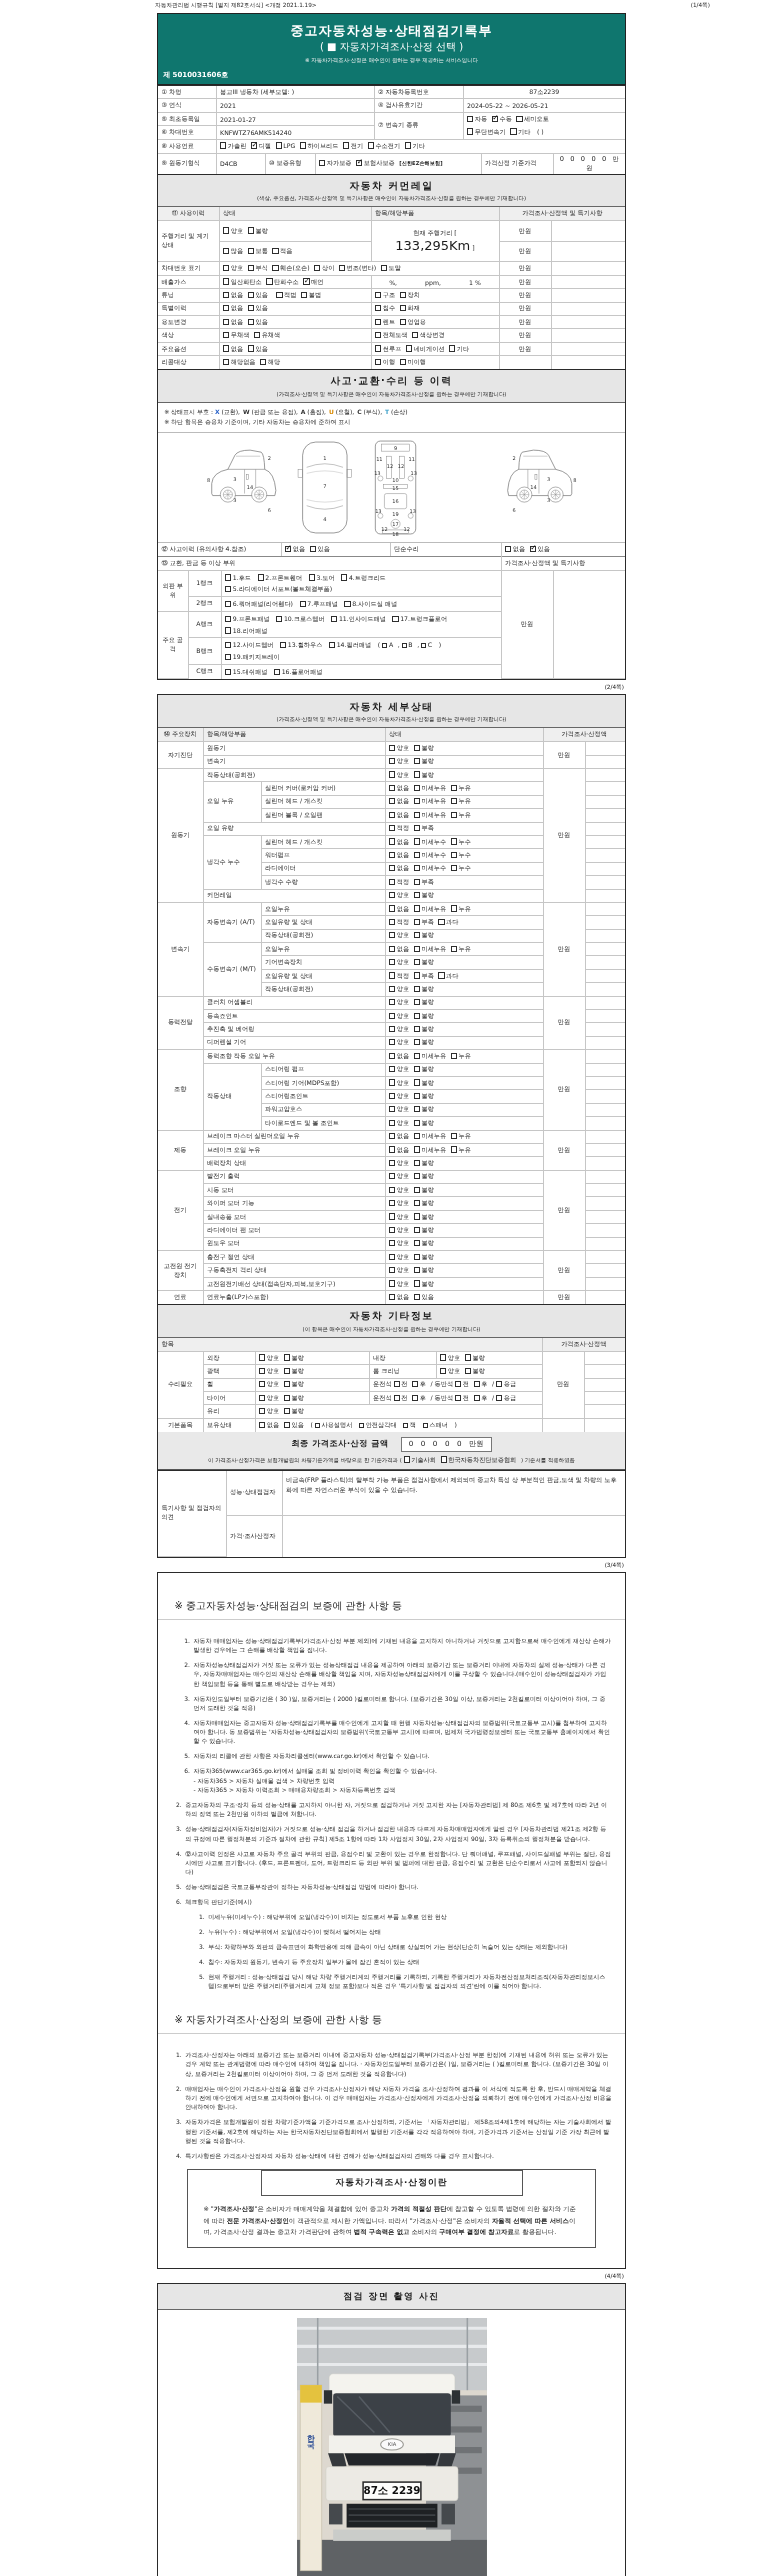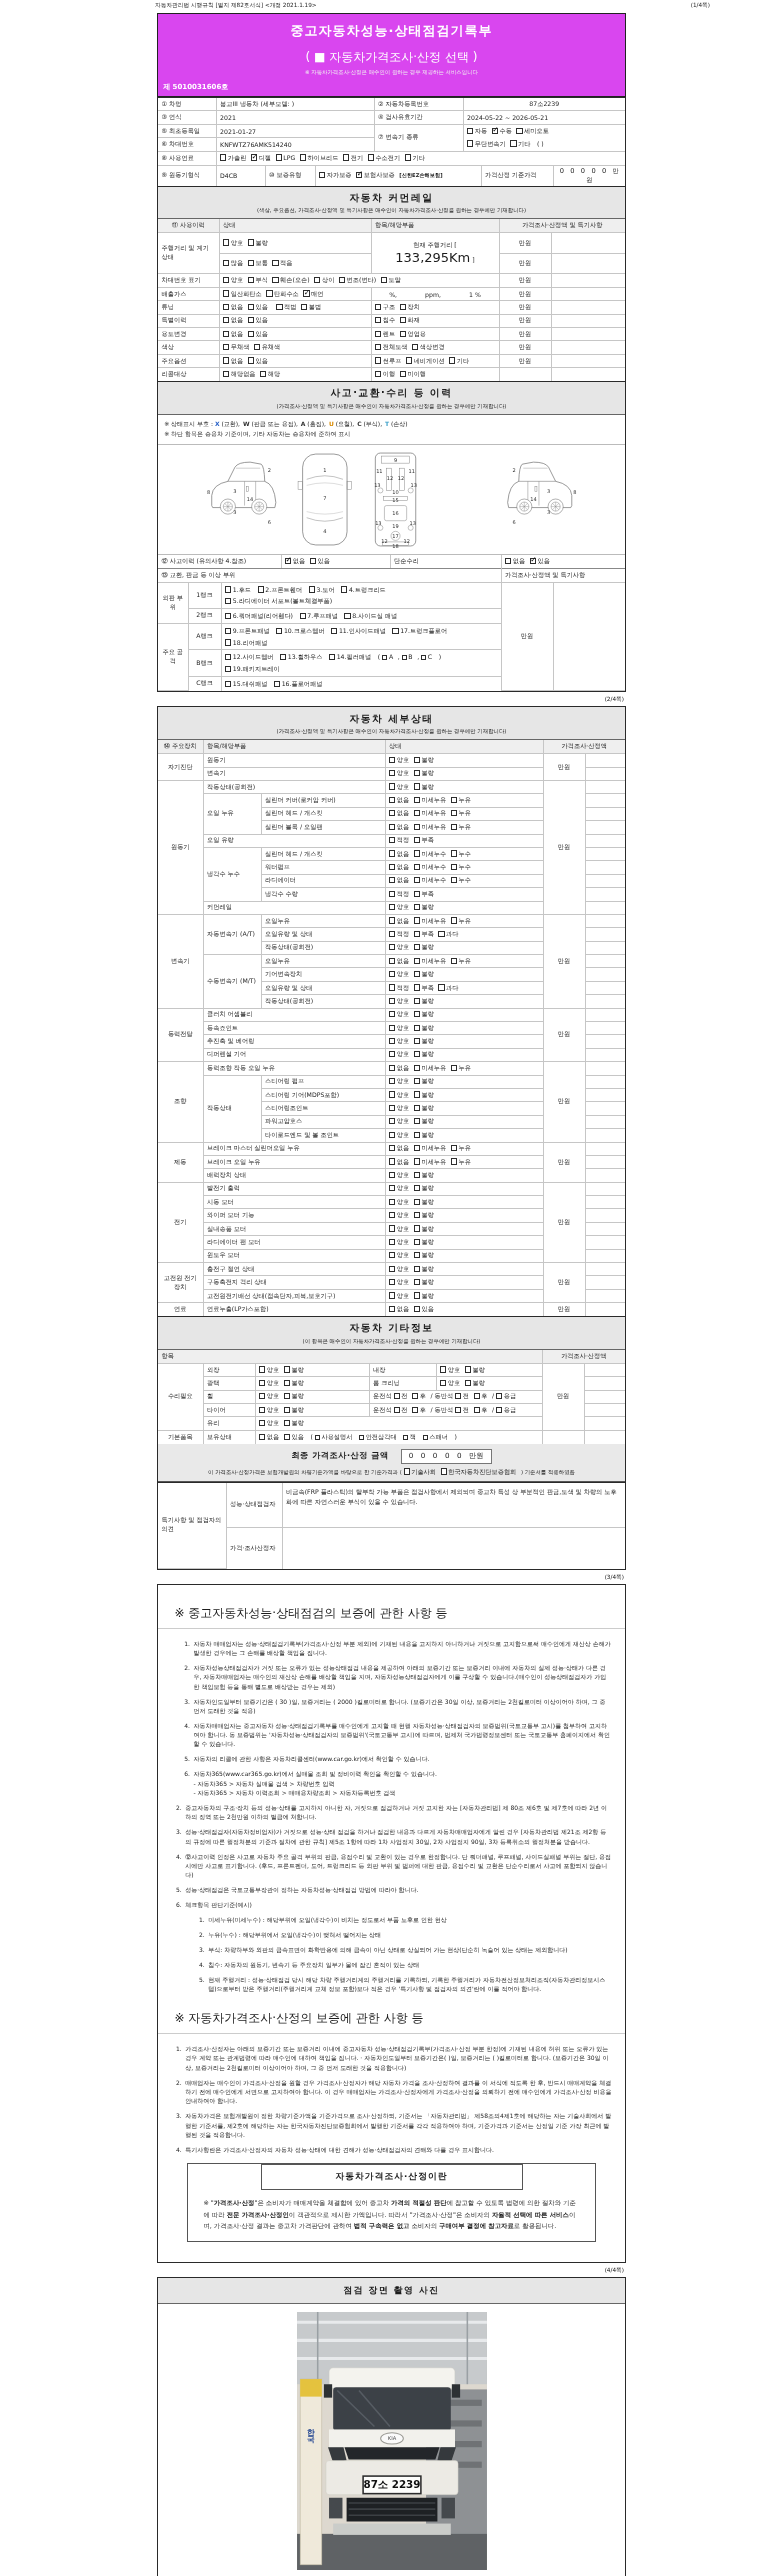--- a/index.html
+++ b/index.html
@@ -1,22 +1,22 @@
 <!DOCTYPE html>
 <html style="font-size:8.2px"><head>
 <meta charset="utf-8">
 <style>
 *{box-sizing:border-box;margin:0;padding:0}
 html,body{width:773px;height:2576px}
 body{font-family:"DejaVu Sans","Liberation Sans",sans-serif;background:#fff;color:#1c1c1c;position:relative;overflow:hidden}
 .reg-row{position:absolute;top:2.1px;left:155px;width:555px;display:flex;justify-content:space-between;font-size:5.7px;color:#222}
 .doc{position:absolute;top:13px;left:157px;width:469px}
-.band{background:#d946ef;color:#fff;text-align:center;padding:8.2px 0 2.1px;border:1px solid #222}
+.band{background:#0f766e;color:#fff;text-align:center;padding:8.2px 0 2.1px;border:1px solid #222}
 .band-title{font-size:13px;font-weight:bold;letter-spacing:1px}
-.band-sub{font-size:12px;margin-top:9px}
+.band-sub{font-size:10px;margin-top:0}
 .band-note{font-size:5.4px;margin-top:2.6px;color:#f0f0f0}
 .band-docno{text-align:left;font-size:7px;font-weight:bold;padding:6.2px 5.2px 1.5px}
 .sec{border:1.5px solid #2a2a2a;background:#fff}
 .sec-title{background:#e6e6e6;text-align:center;padding:5.2px 0 4.1px;border-bottom:0.8px solid #666}
 .st1{font-size:9.8px;font-weight:bold;letter-spacing:1.5px}
 .st2{font-size:5.4px;margin-top:2.6px}
 table{border-collapse:collapse;width:100%;table-layout:fixed}
 td{border:0.5px solid #c6c6c6;font-size:6.2px;padding:1px 3.6px;vertical-align:middle;height:13.4px;overflow:hidden}
 tr:first-child td{border-top:none}tr:last-child td{border-bottom:none}
 td:first-child{border-left:none}td:last-child{border-right:none}
@@ -32,21 +32,21 @@
 .mile{font-size:13px;font-weight:normal}
 .digits{letter-spacing:2.1px;font-size:6.7px}
 .notes2{padding:4.1px 6.2px;border-bottom:0.5px solid #bbb;font-size:6px;line-height:1.7}
 .diagram{padding:3.1px 0;text-align:center;border-bottom:0.5px solid #bbb}
 .rankitems{line-height:1.9}
 .finalband{background:#e9e9e9;text-align:center;padding:5.2px 0 4.1px;border-bottom:0.8px solid #555}
 .fb1{font-size:8.2px;font-weight:bold;letter-spacing:0.5px;display:inline-block}
 .fbbox{display:inline-block;border:0.8px solid #777;background:#fff;padding:1.5px 7.2px;margin-left:9.3px;font-size:7.2px;letter-spacing:2.6px}
 .fb2{font-size:5.4px;margin-top:3.6px}
 .nt-wrap{padding:3.1px 13.4px 9.3px}
-.nt-sub{border-bottom:0.5px solid #ccc;padding:6.2px 3.1px;font-size:12px;margin:10px -13.4px;padding-left:16.5px}
+.nt-sub{border-bottom:0.5px solid #ccc;padding:6.2px 3.1px;font-size:10px;margin:16px -13.4px;padding-left:16.5px}
 .nt-item{display:flex;font-size:6px;line-height:1.55;margin:5.7px 0}
 .nt-n{width:10.3px;flex:none;text-align:right;margin-right:3.6px}
 .ind1{margin-left:8.2px}.ind2{margin-left:23px}
 .valbox{border:0.8px solid #555;margin:9.3px 15.5px 10.3px;padding-bottom:7.2px}
 .valtitle{width:262px;margin:-0.5px auto 0;border:0.8px solid #555;text-align:center;font-size:8.8px;font-weight:bold;padding:6.2px 0;letter-spacing:1px}
 .valtext{padding:8.2px 15.5px 2.1px;font-size:6.4px;line-height:1.75}
 .photo-head{background:#e6e6e6;text-align:center;font-size:8.8px;font-weight:bold;letter-spacing:1.5px;padding:6.7px 0;border-bottom:0.8px solid #666}
 .photo-area{padding:7.2px 0 9.3px;text-align:center}
 svg text{font-family:"DejaVu Sans",sans-serif}
 </style>

